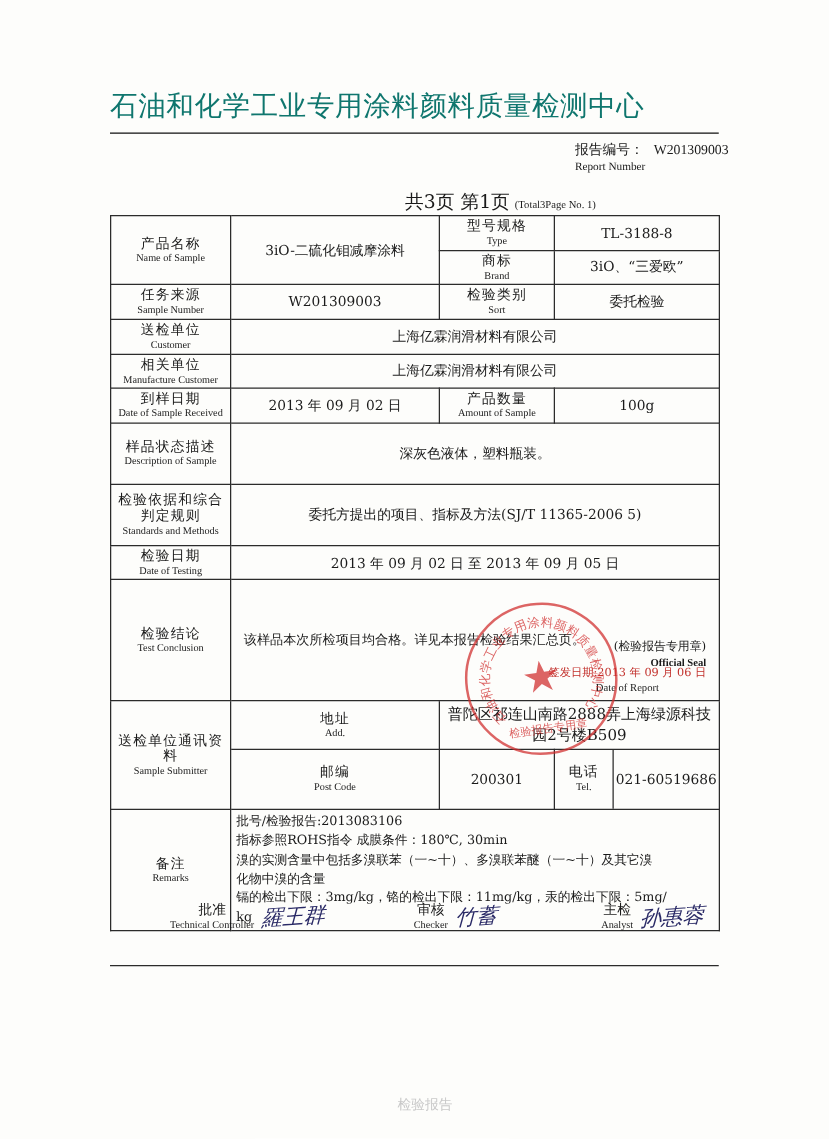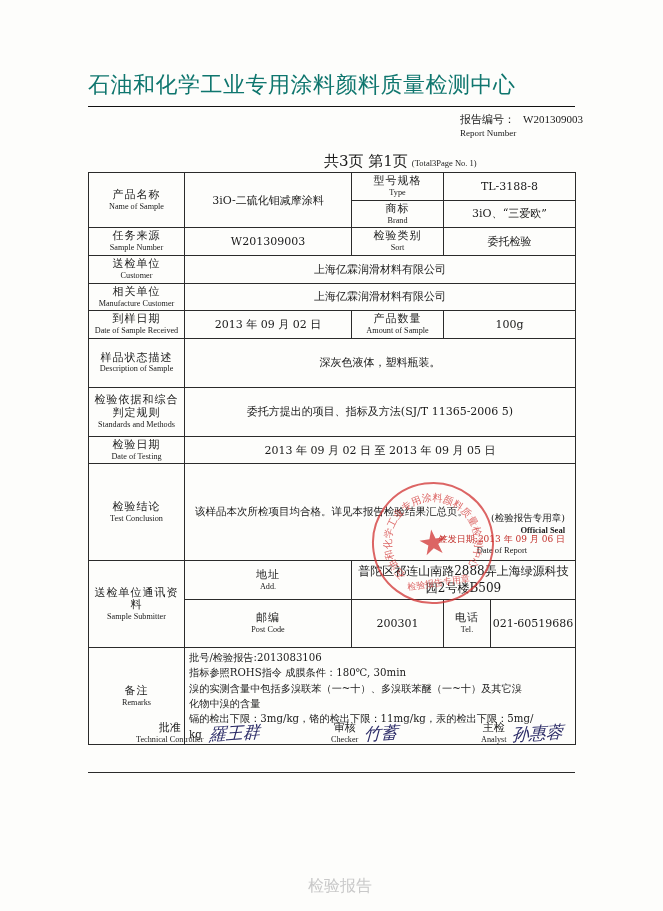--- a/index.html
+++ b/index.html
@@ -269,21 +269,21 @@
     width: 487px;
     border-top: 1.2px solid #2b2b2b;
   }
   .footer-mark {
     position: absolute;
     left: 250px;
     top: 876px;
     width: 180px;
     text-align: center;
     font-family: "DejaVu Serif", serif;
-    font-size: 16px;
+    font-size: 11px;
     color: #c9c9c9;
   }
 </style>
 </head>
 <body>
 
 <div class="page">
 
   <div class="header">
     <div class="org-cn">石油和化学工业专用涂料颜料质量检测中心</div>

